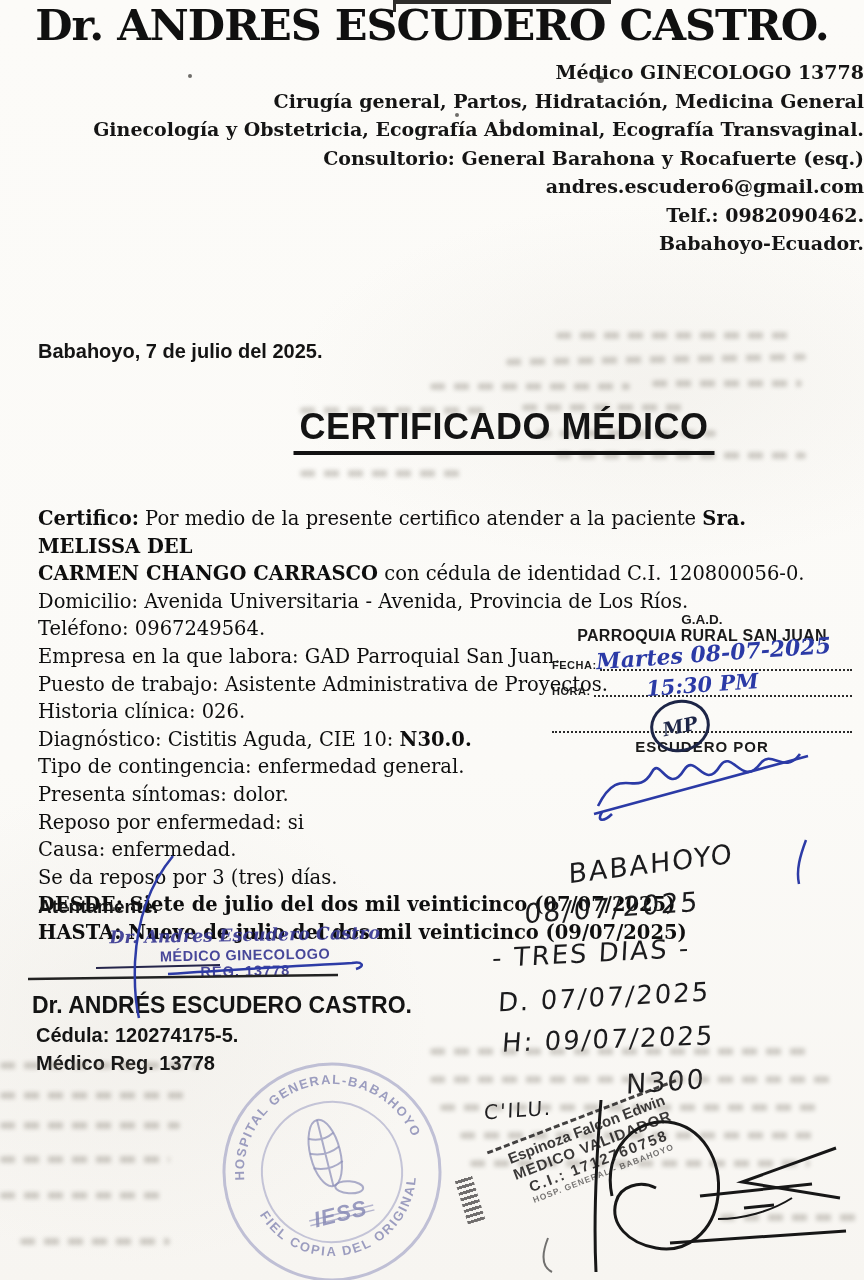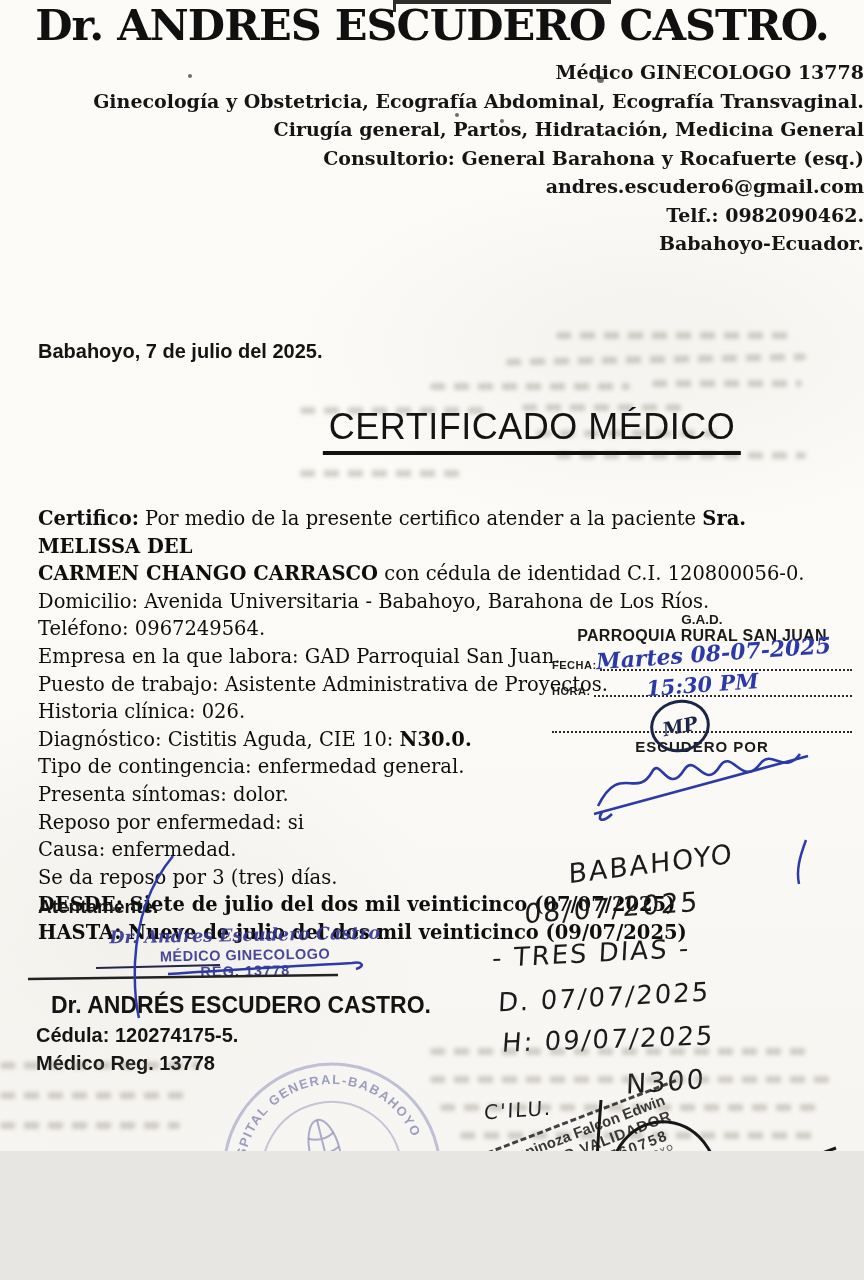--- a/index.html
+++ b/index.html
@@ -1,32 +1,32 @@
 <!DOCTYPE html>
 <html><head>
 <meta charset="utf-8">
 <style>
   html,body{margin:0;padding:0;background:#e8e6e2;}
   #page{
-    position:relative; width:864px; height:1151px; overflow:hidden;
+    position:relative; width:864px; height:1280px; overflow:hidden;
     background:
       radial-gradient(ellipse 600px 300px at 75% 30%, rgba(210,205,195,.18), transparent 60%),
       radial-gradient(ellipse 500px 400px at 15% 80%, rgba(205,200,190,.15), transparent 60%),
       linear-gradient(180deg,#fcfbf8 0%, #fbfaf7 60%, #f7f5f1 100%);
     font-family:"Liberation Sans", sans-serif; color:#141414;
   }
   .abs{position:absolute;}
   
   .hdr{left:0; right:0; top:120; text-align:center;}
   .hdr-name{font-family:"DejaVu Serif",serif; font-weight:bold; font-size:43px; letter-spacing:-1px; color:#101010;}
   .hdr-sub{font-family:"DejaVu Serif",serif; font-weight:bold; font-size:19px; line-height:28.5px; margin-top:8px; color:#151515;text-align:right;}
   
   .dateline{left:38px; top:340px; font-weight:bold; font-size:20px;}
-  .doc-title{left:50%; top:406px; transform:translateX(-50%); margin-left:100px;
-    font-weight:normal; font-size:36px; letter-spacing:.5px;
+  .doc-title{left:50%; top:406px; transform:translateX(-50%); margin-left:72px;
+    font-weight:bold; font-size:36px; letter-spacing:.5px;
     border-bottom:4px solid #121212; padding:0 6px 3px 6px; white-space:nowrap;}
   
   .body-block{left:38px; top:505px; width:800px; font-family:"DejaVu Serif",serif;
     font-size:19.5px; line-height:27.6px; color:#0e0e0e;}
   .body-block b{font-weight:bold;}
   
   .gad{left:552px; top:612px; width:300px; color:#1a1a1a;}
   .gad .l1{text-align:center; font-weight:bold; font-size:13.5px;}
   .gad .l2{text-align:center; font-weight:bold; font-size:16px; letter-spacing:.3px; white-space:nowrap;}
   .gad .row{display:flex; align-items:flex-end; margin-top:14px; font-weight:bold; font-size:11px; letter-spacing:.5px;}
@@ -38,21 +38,21 @@
     display:flex; align-items:center; justify-content:center; transform:rotate(-12deg);
     font-family:"DejaVu Serif",serif; font-style:italic; font-weight:bold; font-size:19px; color:#1d2547;}
   
   .note{font-family:"DejaVu Sans",sans-serif; color:#1b1b1d; white-space:nowrap; letter-spacing:2px;}
   
   .atent{left:38px; top:896px; font-weight:bold; font-size:19px;text-align:right;}
   .docstamp{left:90px; top:925px; width:310px; text-align:center; color:rgba(55,55,145,.92); transform:rotate(-1deg);}
   .docstamp .s1{font-family:"DejaVu Serif",serif; font-style:italic; font-weight:bold; font-size:17.5px;}
   .docstamp .s2{font-weight:bold; font-size:14.5px; letter-spacing:.5px; margin-top:2px;}
   .docstamp .s3{font-weight:bold; font-size:14.5px; letter-spacing:1px;}
-  .foot-name{left:51px; top:992px; font-weight:bold; font-size:23px;}
+  .foot-name{left:32px; top:992px; font-weight:bold; font-size:23px;}
   .foot-ced{left:36px; top:1024px; font-weight:bold; font-size:20px;}
   .foot-reg{left:36px; top:1052px; font-weight:bold; font-size:20px;}
   
   .validator{left:470px; top:1158px; width:238px; transform:rotate(-21deg); transform-origin:left top;
     color:#201e1e; opacity:.88; text-align:center;}
   .validator .dash{border-top:3px dashed #2a2828; width:85%; margin:0 auto 3px auto;}
   .validator .v1{font-weight:bold; font-size:15px; white-space:nowrap;}
   .validator .v2{font-weight:bold; font-size:15px; letter-spacing:1px;}
   .validator .v3{font-weight:bold; font-size:15px; letter-spacing:2px;}
   .validator .v4{font-weight:bold; font-size:8.5px; letter-spacing:1px; opacity:.7; white-space:nowrap;}
@@ -73,22 +73,22 @@
   <div class="abs" style="left:393px; top:0; width:3px; height:12px; background:#2f2d2b;"></div>
   <div class="speck" style="left:188px; top:74px;"></div>
   <div class="speck" style="left:597px; top:76px; width:7px; height:7px;"></div>
   <div class="speck" style="left:455px; top:113px;"></div>
   <div class="speck" style="left:500px; top:119px;"></div>
 
   <div class="abs hdr">
     <div class="hdr-name">Dr. ANDRES ESCUDERO CASTRO.</div>
     <div class="hdr-sub">
       <div>Médico GINECOLOGO 13778</div>
+      <div>Cirugía general, Partos, Hidratación, Medicina General</div>
       <div>Ginecología y Obstetricia, Ecografía Abdominal, Ecografía Transvaginal.</div>
-      <div>Cirugía general, Partos, Hidratación, Medicina General</div>
       <div>Consultorio: General Barahona y Rocafuerte (esq.)</div>
       <div>andres.escudero6@gmail.com</div>
       <div>Telf.: 0982090462.</div>
       <div>Babahoyo-Ecuador.</div>
     </div>
   </div>
 
   <div class="ghost" style="left:556px; top:332px; width:240px;"></div>
   <div class="ghost" style="left:506px; top:356px; width:300px; transform:rotate(-1deg);"></div>
   <div class="ghost" style="left:430px; top:383px; width:200px;"></div>
@@ -98,21 +98,21 @@
   <div class="ghost" style="left:536px; top:430px; width:180px;"></div>
   <div class="ghost" style="left:556px; top:452px; width:250px;"></div>
   <div class="ghost" style="left:300px; top:470px; width:160px;"></div>
 
   <div class="abs dateline">Babahoyo, 7 de julio del 2025.</div>
   <div class="abs doc-title">CERTIFICADO MÉDICO</div>
 
   <div class="abs body-block">
     <div><b>Certifico:</b><span> Por medio de la presente certifico atender a la paciente </span><b>Sra. MELISSA DEL</b></div>
     <div><b>CARMEN CHANGO CARRASCO</b><span> con cédula de identidad C.I. 120800056-0.</span></div>
-    <div>Domicilio: Avenida Universitaria - Babahoyo, Barahona de Los Ríos.</div>
+    <div>Domicilio: Avenida Universitaria - Avenida, Provincia de Los Ríos.</div>
     <div>Teléfono: 0967249564.</div>
     <div>Empresa en la que labora: GAD Parroquial San Juan.</div>
     <div>Puesto de trabajo: Asistente Administrativa de Proyectos.</div>
     <div>Historia clínica: 026.</div>
     <div><span>Diagnóstico: Cistitis Aguda, CIE 10: </span><b>N30.0.</b></div>
     <div>Tipo de contingencia: enfermedad general.</div>
     <div>Presenta síntomas: dolor.</div>
     <div>Reposo por enfermedad: si</div>
     <div>Causa: enfermedad.</div>
     <div>Se da reposo por 3 (tres) días.</div>

